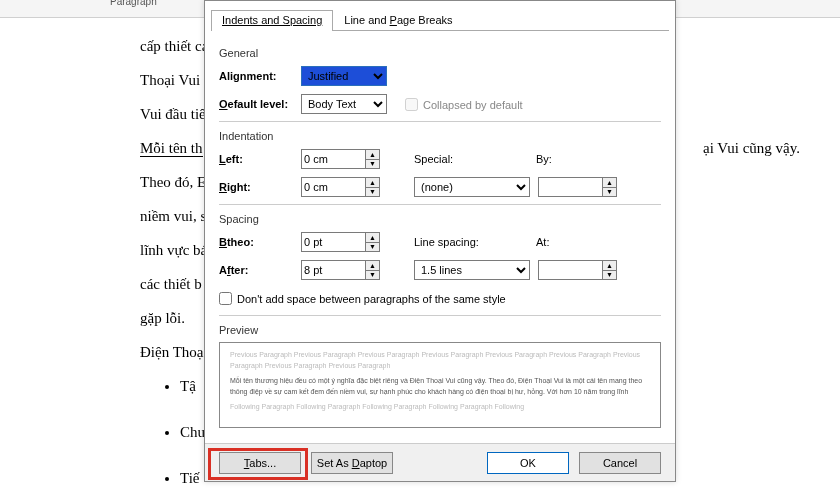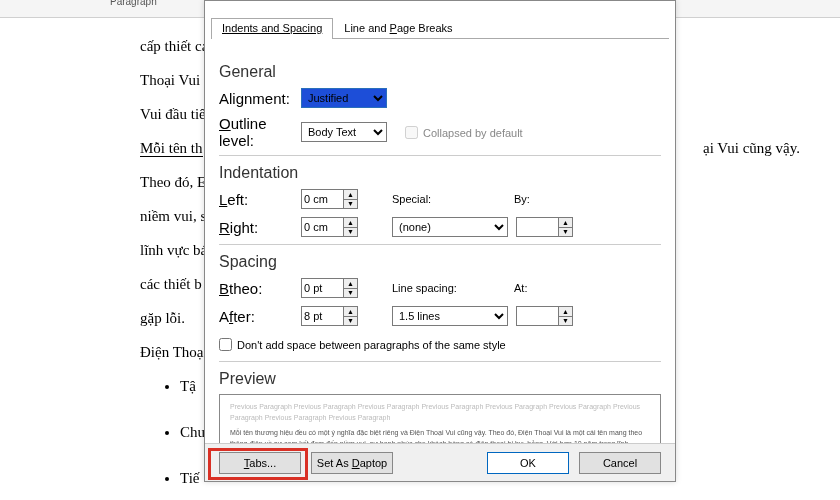--- a/index.html
+++ b/index.html
@@ -10,38 +10,38 @@
 .doc-ruler { height: 18px; background: #f5f5f5; border-bottom: 1px solid #d0d0d0; position: relative; font-size: 9px; color: #666; }
 .doc-ruler-label { position: absolute; left: 110px; top: -4px; font-size: 10px; color: #555; }
 .doc-page { padding: 14px 0 0 0; }
 .doc-text { font-family: "Times New Roman", serif; font-size: 15px; line-height: 28px; color: #000; padding: 0 40px 0 140px; }
 .doc-text p { margin-bottom: 6px; text-align: justify; }
 .doc-bullets { list-style: disc; padding-left: 40px; }
 .doc-bullets li { margin-bottom: 18px; }
 
 
 .dialog { position: absolute; left: 204px; top: 0; width: 472px; height: 482px; background: #fff; border: 1px solid #888; box-shadow: 0 0 6px rgba(0,0,0,0.15); }
-.tabs { display: flex; height: 22px; border-bottom: 1px solid #aaa; margin: 16px 6px; }
+.tabs { display: flex; height: 22px; border-bottom: 1px solid #aaa; margin: 8px 6px; }
 .tab { padding: 3px 10px; font-size: 11px; border: 1px solid transparent; border-bottom: none; cursor: pointer; position: relative; top: 1px; }
 .tab.active { border-color: #aaa; background: #fff; }
 .tab .ul { text-decoration: underline; }
 
 .content { padding: 8px 14px 0 14px; }
-.section-title { font-size: 16px; color: #333; margin-bottom: 6px; }
+.section-title { font-size: 11px; color: #333; margin-bottom: 6px; }
 .row { display: flex; align-items: center; margin-bottom: 6px; min-height: 22px; }
-.lbl { width: 82px; font-size: 15px; color: #000; }
+.lbl { width: 82px; font-size: 11px; color: #000; font-weight: bold; }
 .lbl .ul { text-decoration: underline; }
 .lbl2 { width: 100px; font-size: 11px; color: #000; }
 
 select, input[type=text] { height: 20px; font-size: 11px; border: 1px solid #7a7a7a; background: #fff; padding: 0 2px; font-family: inherit; }
 select { padding-right: 14px; }
 .sel-sm { width: 86px; }
 .sel-md { width: 116px; }
 .spin { display: inline-flex; height: 20px; }
-.spin input { width: 42px; border-right: none; }
+.spin input { width: 64px; border-right: none; }
 .spin .btns { display: flex; flex-direction: column; width: 15px; border: 1px solid #7a7a7a; }
 .spin .btns button { flex:1; font-size:7px; line-height:7px; border:none; background:#eee; cursor:pointer; padding:0; }
 .spin .btns button:first-child { border-bottom:1px solid #7a7a7a; }
 
 .hl { background: #1d4ed8; border: 1px solid #2a6fbb; }
 
 .cb { display: inline-flex; align-items: flex-end; gap: 5px; font-size: 11px; }
 .cb input { width: 13px; height: 13px; }
 .disabled { color: #888; }
 
@@ -94,21 +94,21 @@
     <div class="tab"><span>Line and </span><span class="ul">P</span><span>age Breaks</span></div>
   </div>
 
   <div class="content">
     <div class="section-title">General</div>
     <div class="row">
       <span class="lbl"><span>Ali</span><span class="ul">g</span><span>nment:</span></span>
       <select class="sel-sm hl"><option>Justified</option></select>
     </div>
     <div class="row">
-      <span class="lbl"><span class="ul">O</span><span>utline level:</span></span>
+      <span class="lbl"><span class="ul">O</span><span>efault level:</span></span>
       <select class="sel-sm"><option>Body Text</option></select>
       <span style="width:18px"></span>
       <label class="cb disabled">
           <input type="checkbox" disabled="" style=""> 
           <span>Collapsed by default</span>
         </label>
     </div>
 
     <hr class="sep">
 

